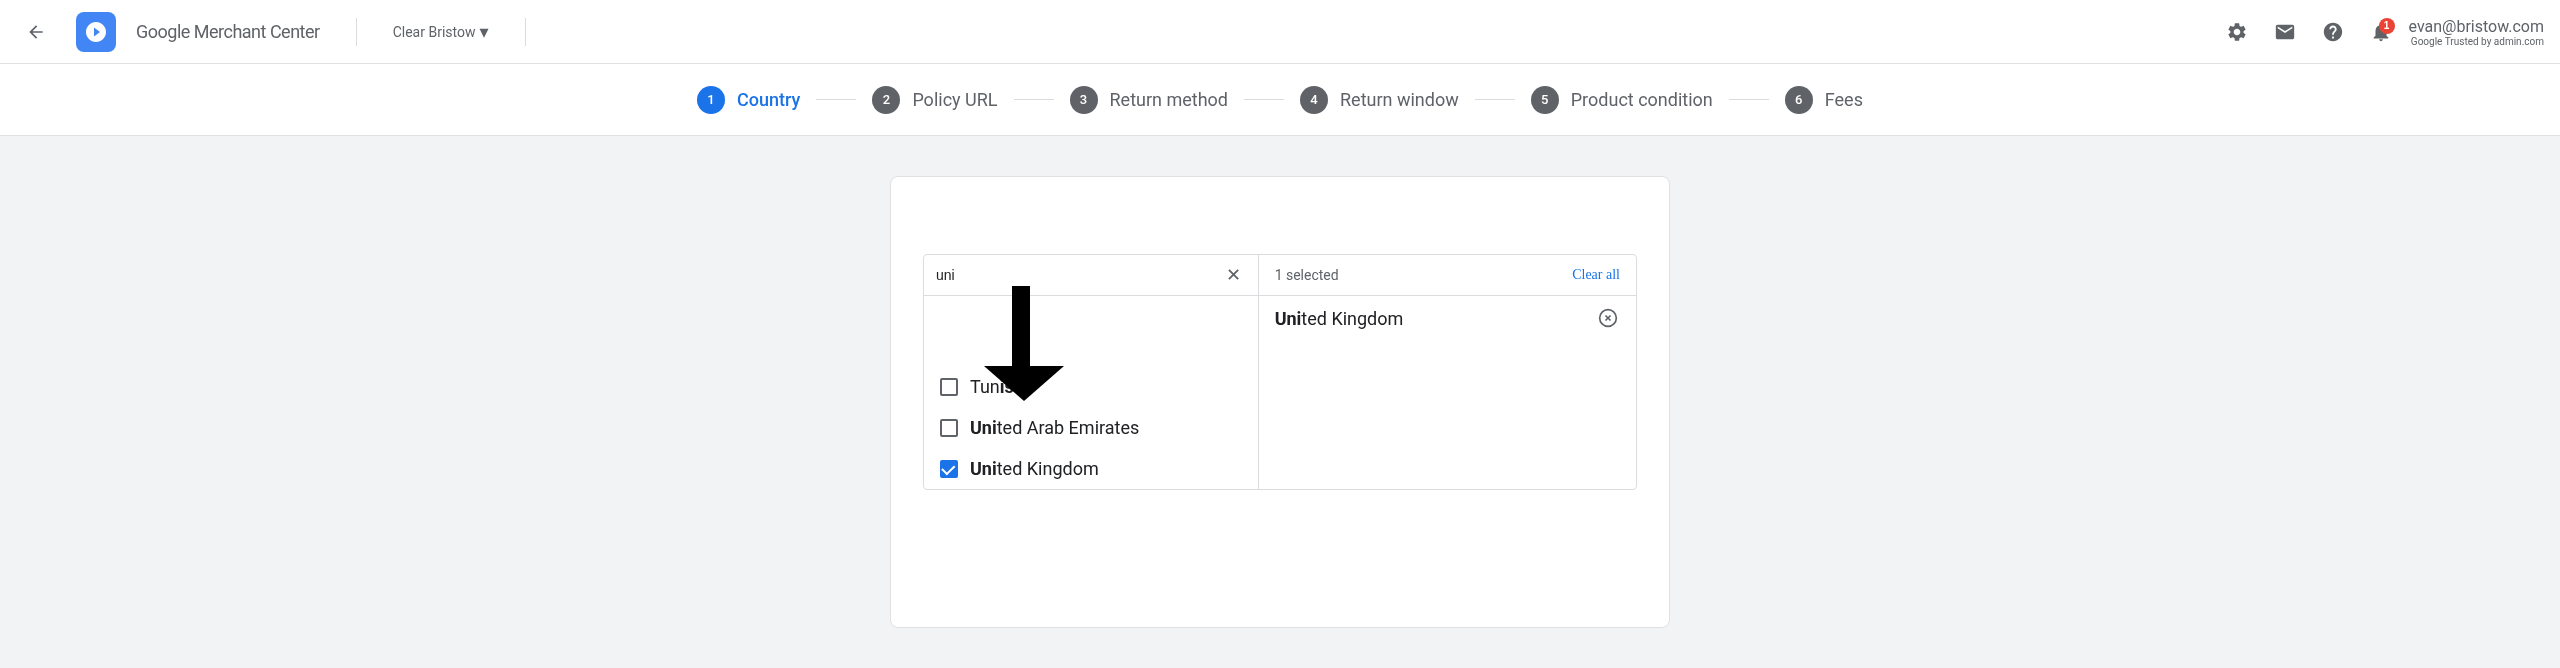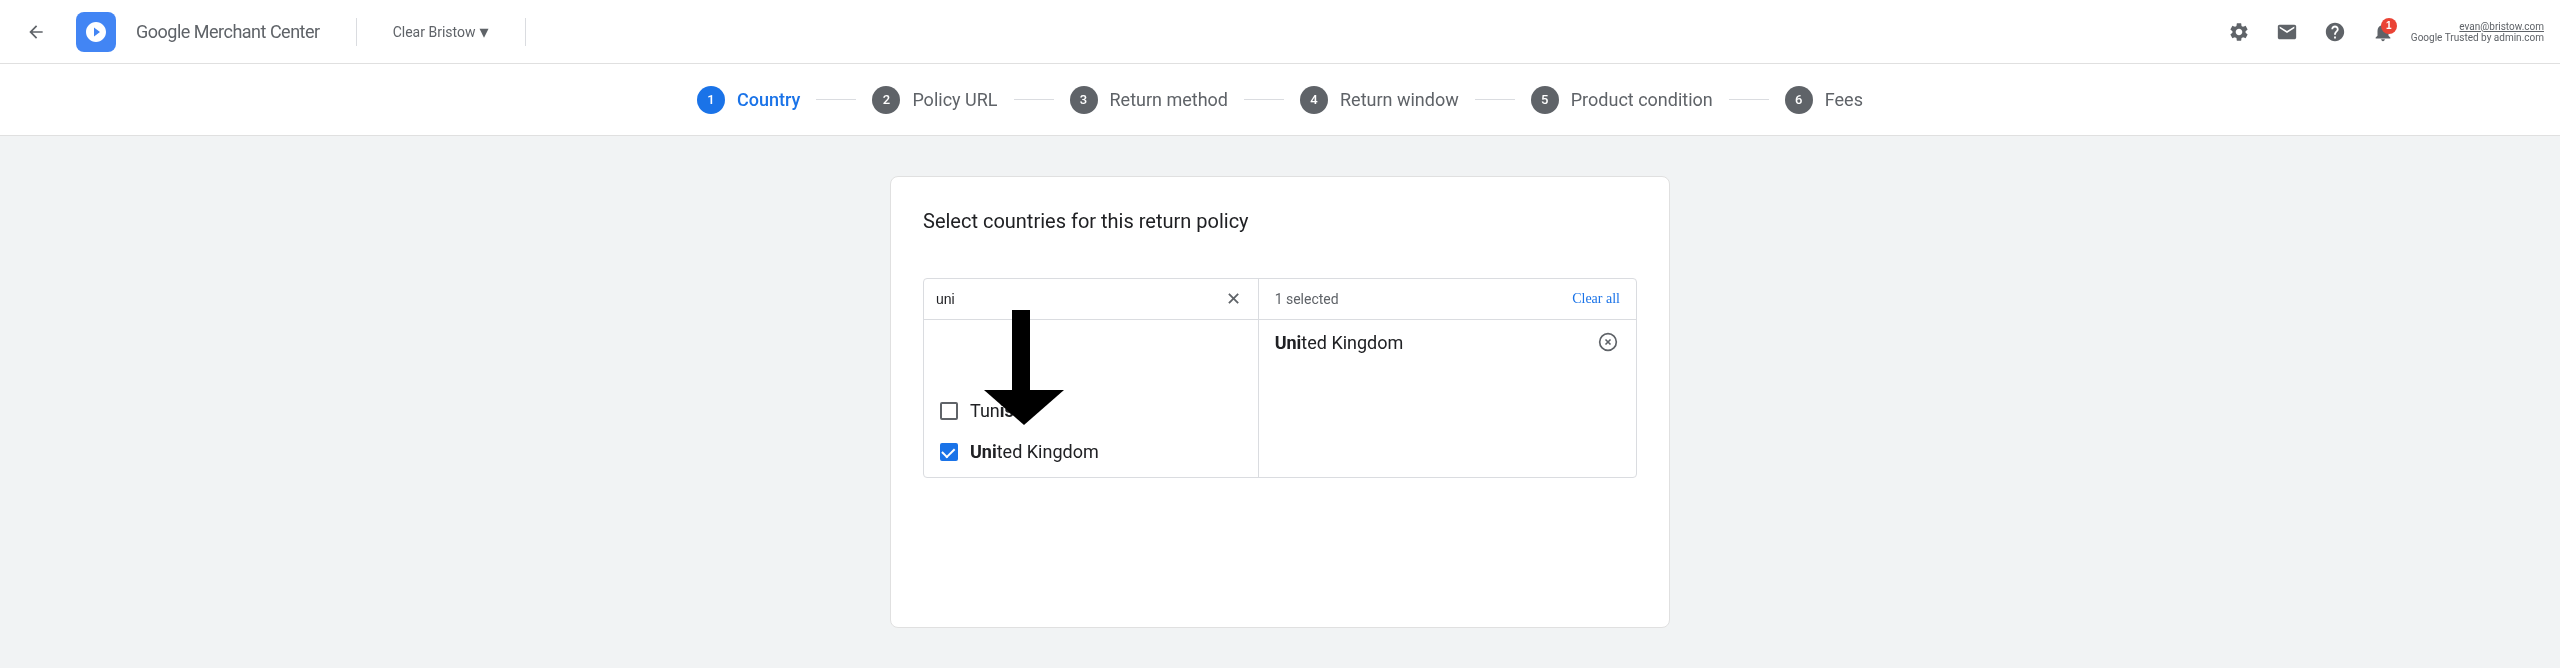--- a/index.html
+++ b/index.html
@@ -322,21 +322,21 @@
         <path d="M12 2C6.48 2 2 6.48 2 12s4.48 10 10 10 10-4.48 10-10S17.52 2 12 2zm1 17h-2v-2h2v2zm2.07-7.75l-.9.92C13.45 12.9 13 13.5 13 15h-2v-.5c0-1.1.45-2.1 1.17-2.83l1.24-1.26c.37-.36.59-.86.59-1.41 0-1.1-.9-2-2-2s-2 .9-2 2H8c0-2.21 1.79-4 4-4s4 1.79 4 4c0 .88-.36 1.68-.93 2.25z"></path>
       </svg>
     </button>
     <button class="icon-btn notif-btn">
       <svg xmlns="http://www.w3.org/2000/svg" width="22" height="22" viewBox="0 0 24 24" fill="#5f6368">
         <path d="M12 22c1.1 0 2-.9 2-2h-4c0 1.1.9 2 2 2zm6-6v-5c0-3.07-1.64-5.64-4.5-6.32V4c0-.83-.67-1.5-1.5-1.5s-1.5.67-1.5 1.5v.68C7.63 5.36 6 7.92 6 11v5l-2 2v1h16v-1l-2-2z"></path>
       </svg>
       <span class="notif-badge">1</span>
     </button>
     <div class="user-info">
-      <span style="font-size:10px;color:#5f6368;text-decoration:underline;">evan@bristow.com</span>
+      <span style="font-size:16px;color:#5f6368;">evan@bristow.com</span>
       <span style="font-size:10px;color:#5f6368;">Google Trusted by admin.com</span>
     </div>
   </div>
 </div>
 
 <div class="stepper-bar">
 
   <div class="step">
     <div class="step-number active">1</div>
     <span class="step-label active">Country</span>
@@ -368,21 +368,20 @@
   <div class="step-connector"></div>
 
   <div class="step">
     <div class="step-number">6</div>
     <span class="step-label">Fees</span>
   </div>
 </div>
 
 <div class="main-content">
   <div class="card">
-    <div class="card-title">Select countries for this return policy</div>
 
     <div class="selector-container">
 
       <div class="search-panel">
         <div class="search-input-row">
           <input type="text" class="search-input" value="uni" style="">
           <button class="clear-search-btn">✕</button>
         </div>
 
         <div class="arrow-container">
@@ -396,20 +395,26 @@
 
           <ul class="country-list">
 
             <li class="country-item" style="padding-top: 80px;">
               <div class="checkbox"></div>
               <span class="country-label">
                 Tun<span class="highlight">is</span>ia
               </span>
             </li>
 
+            <li class="country-item">
+              <div class="checkbox"></div>
+              <span class="country-label">
+                <span class="highlight">Uni</span>ted Arab Emirates
+              </span>
+            </li>
 
             <li class="country-item">
               <div class="checkbox checked"></div>
               <span class="country-label">
                 <span class="highlight">Uni</span>ted Kingdom
               </span>
             </li>
           </ul>
         </div>
       </div>

